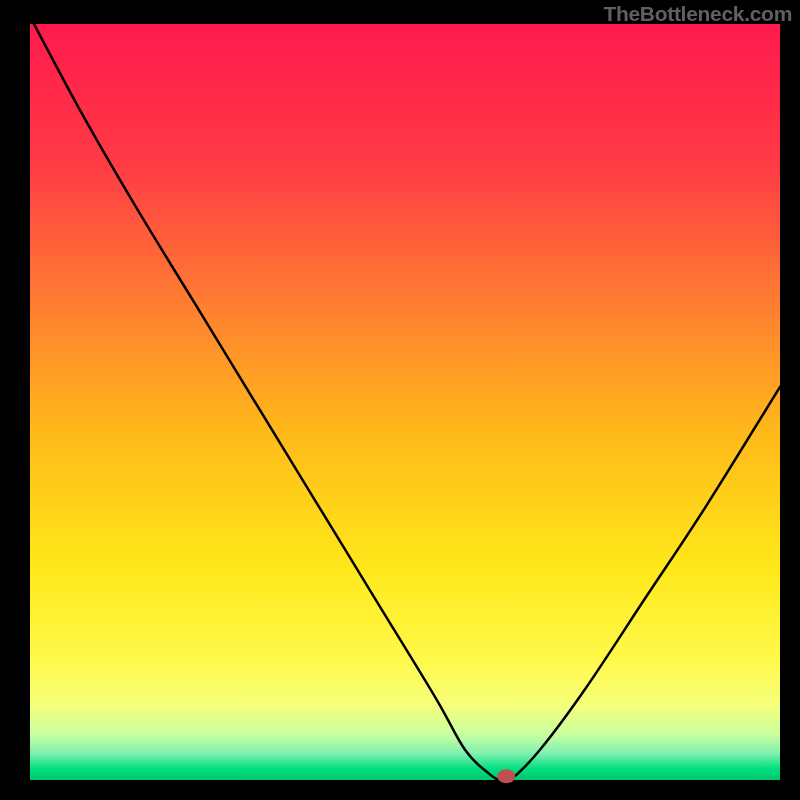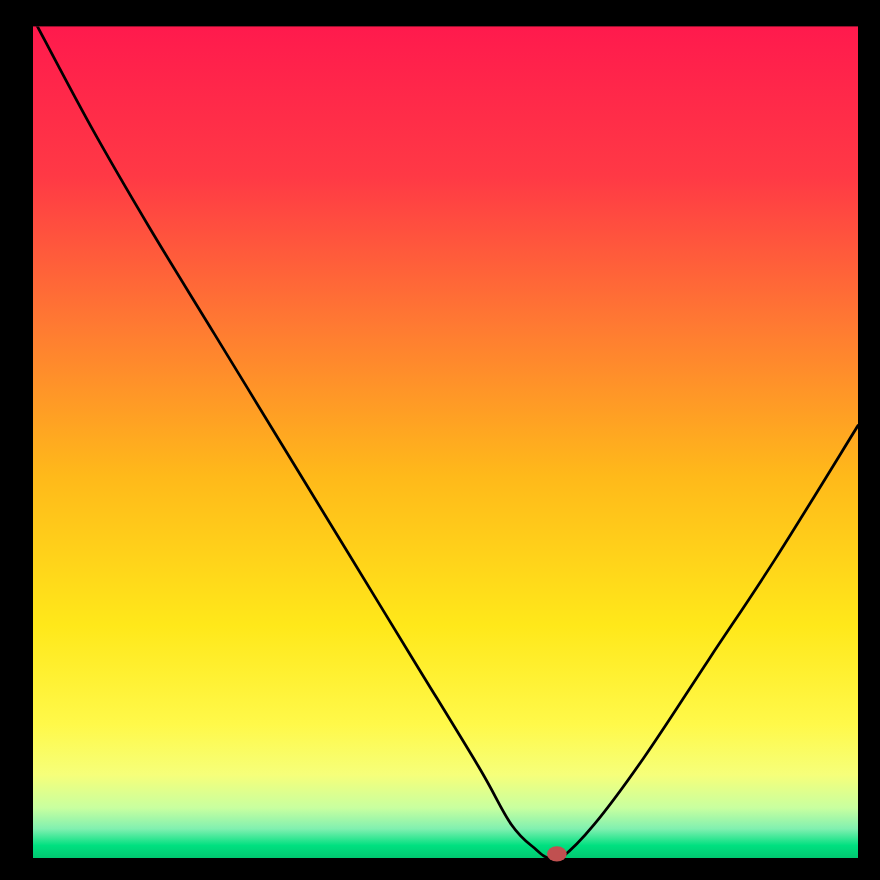--- a/index.html
+++ b/index.html
@@ -53,13 +53,14 @@
           <stop offset="100%" stop-color="#00c870"></stop>
         </linearGradient>
         <clipPath id="plot-clip">
           <rect x="30" y="24" width="750" height="756"></rect>
         </clipPath>
       </defs>
       <rect x="30" y="24" width="750" height="756" fill="url(#bg-grad)"></rect>
       <path d="M 30 16.439999999999994 C 39.45 34.130399999999995, 63.6 80.7, 82.5 114.72 C 101.4 148.74, 114.75 171.42000000000002, 135 205.44 C 155.25 239.45999999999998, 173.4 268.33919999999995, 195 303.71999999999997 C 216.6 339.1008, 233.4 366.6192, 255 402 C 276.6 437.3808, 293.4 464.8992, 315 500.28000000000003 C 336.6 535.6608, 353.4 563.1792, 375 598.5600000000001 C 396.6 633.9408000000001, 418.8 669.624, 435 696.84 C 451.2 724.056, 455.54999999999995 736.152, 464.99999999999994 749.76 C 474.44999999999993 763.3679999999999, 481.425 766.9967999999999, 487.5 772.4399999999999 C 493.575 777.8832, 494.7 778.6392, 498.75 780 C 502.8 781.3608, 502.575 785.4432, 510 780 C 517.425 774.5568, 526.5 766.0896, 540 749.76 C 553.5 733.4304, 566.1 716.496, 585 689.28 C 603.9 662.064, 623.4 631.2192, 645 598.5600000000001 C 666.6 565.9008000000001, 680.7 545.9424, 705 507.84000000000003 C 729.3 469.73760000000004, 766.5 408.6528, 780 386.88" fill="none" stroke="#000000" stroke-width="2.5" stroke-linecap="round" stroke-linejoin="round" clip-path="url(#plot-clip)"></path>
       <ellipse cx="506.25" cy="776.22" rx="9" ry="7" fill="#c05050"></ellipse>
     </svg>
+  <div class="watermark">TheBottleneck.com</div>
 </div>
 
 </body></html>

